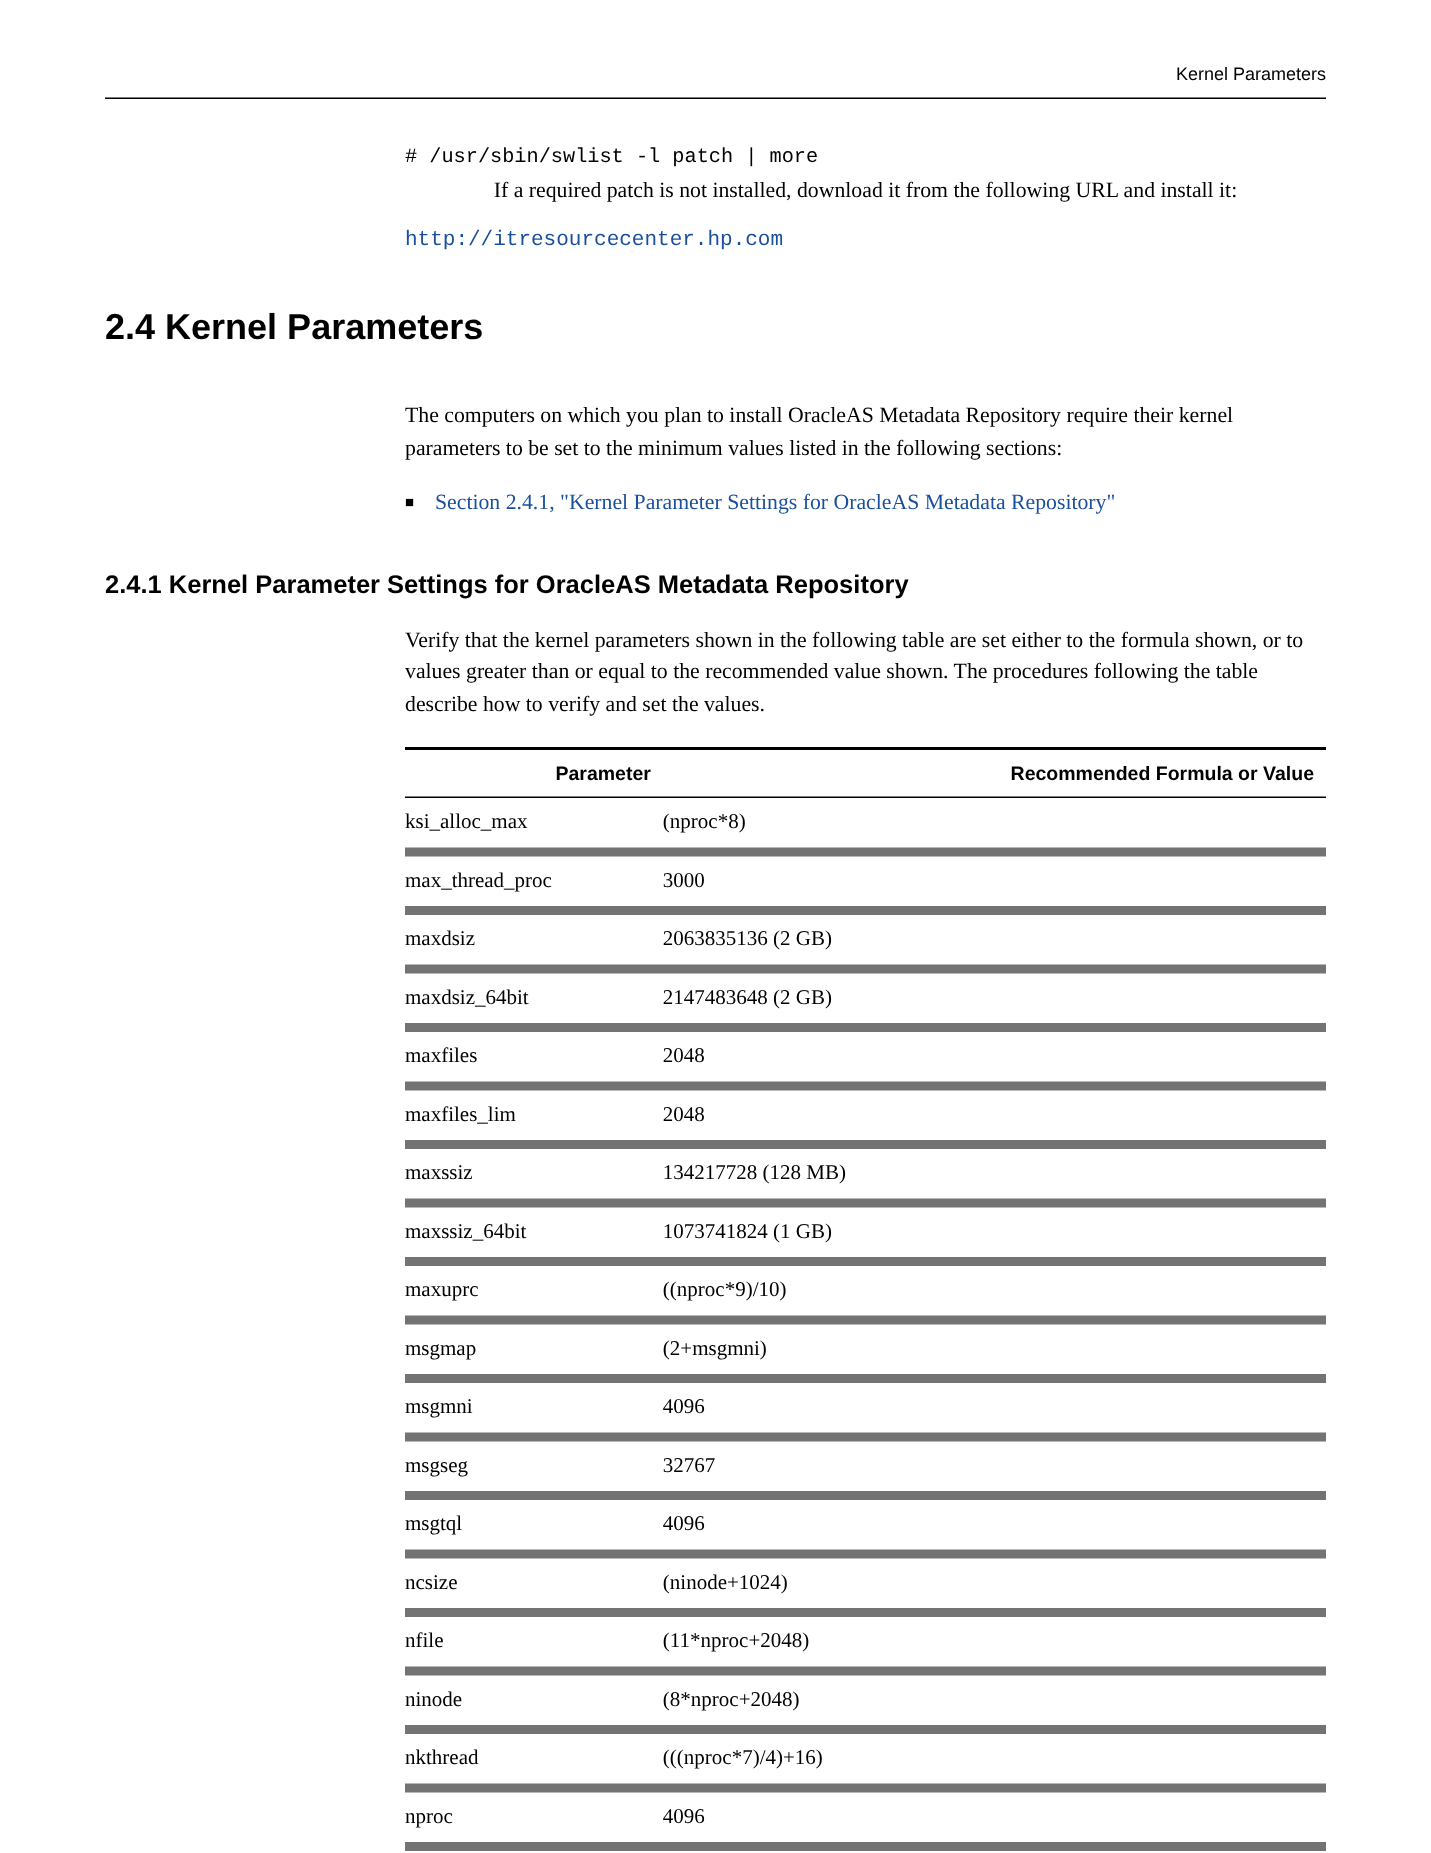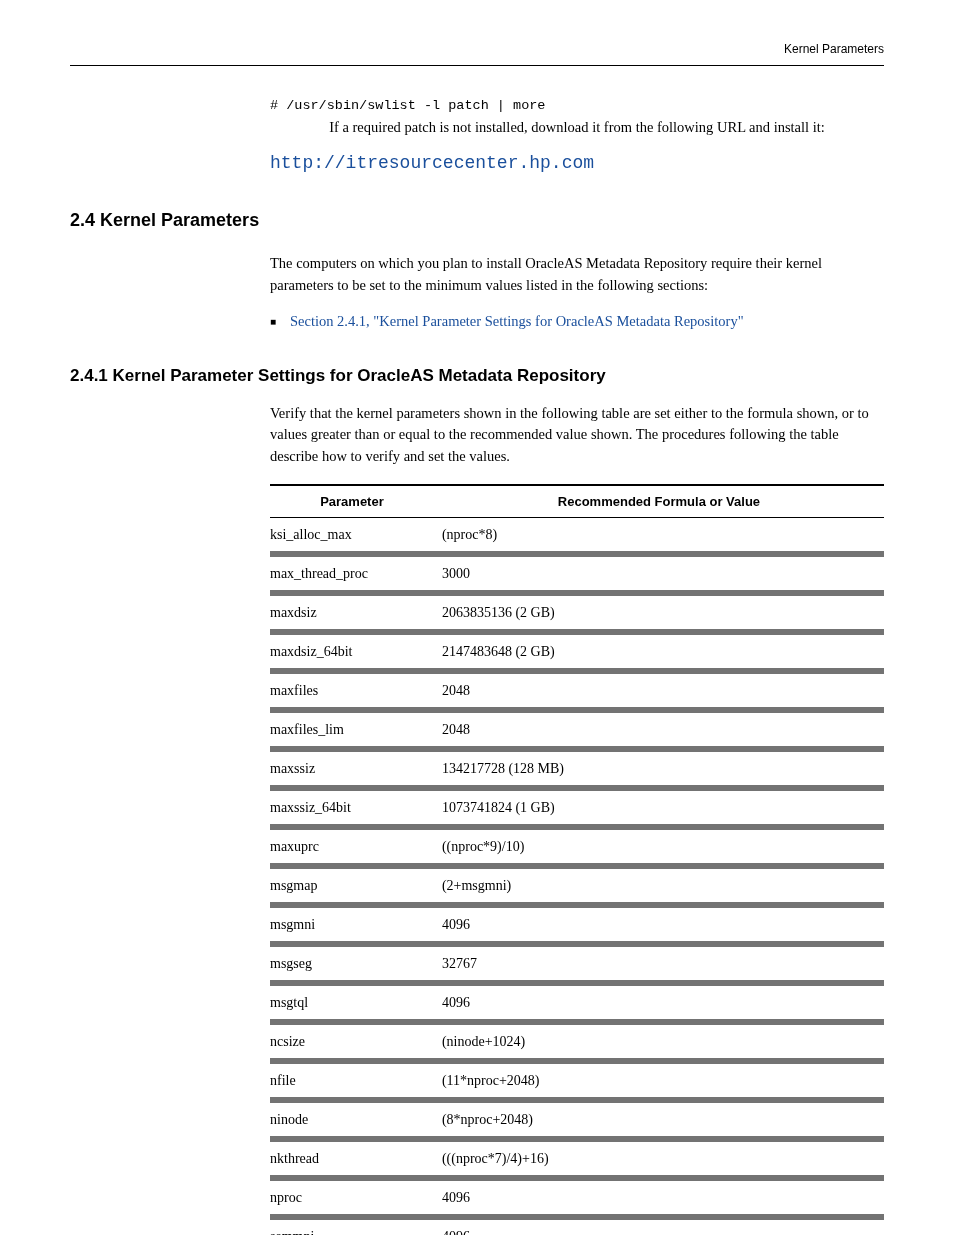--- a/index.html
+++ b/index.html
@@ -34,30 +34,30 @@
     margin-bottom: 12px;
     text-align: center;
   }
   .body-text-section {
     margin-left: 200px;
     margin-bottom: 12px;
   }
   .url-link {
     font-family: "Courier New", monospace;
     color: #1a4f9c;
-    font-size: 18px;
+    font-size: 14px;
     margin-left: 200px;
     margin-bottom: 30px;
   }
   h1.section-title {
     font-family: Arial, Helvetica, sans-serif;
     font-weight: bold;
-    font-size: 18px;
+    font-size: 24px;
     margin-top: 28px;
-    margin-bottom: 19px;
+    margin-bottom: 30px;
   }
   h2.subsection-title {
     font-family: Arial, Helvetica, sans-serif;
     font-weight: bold;
     font-size: 17px;
     margin-top: 30px;
     margin-bottom: 14px;
   }
   .xref-list {
     margin-left: 200px;
@@ -79,21 +79,21 @@
     margin-left: 200px;
     width: calc(100% - 200px);
     border-collapse: collapse;
     margin-top: 16px;
   }
   table.param-table thead tr {
     border-top: 2.5px solid #000;
     border-bottom: 1px solid #000;
   }
   table.param-table th {
-    text-align: center;
+    text-align: right;
     font-family: Arial, Helvetica, sans-serif;
     font-weight: bold;
     font-size: 13px;
     padding: 6px 8px 6px 0;
   }
   table.param-table td {
     padding: 6px 8px 6px 0;
     font-size: 14px;
     border-bottom: 6px solid #737373;
   }

